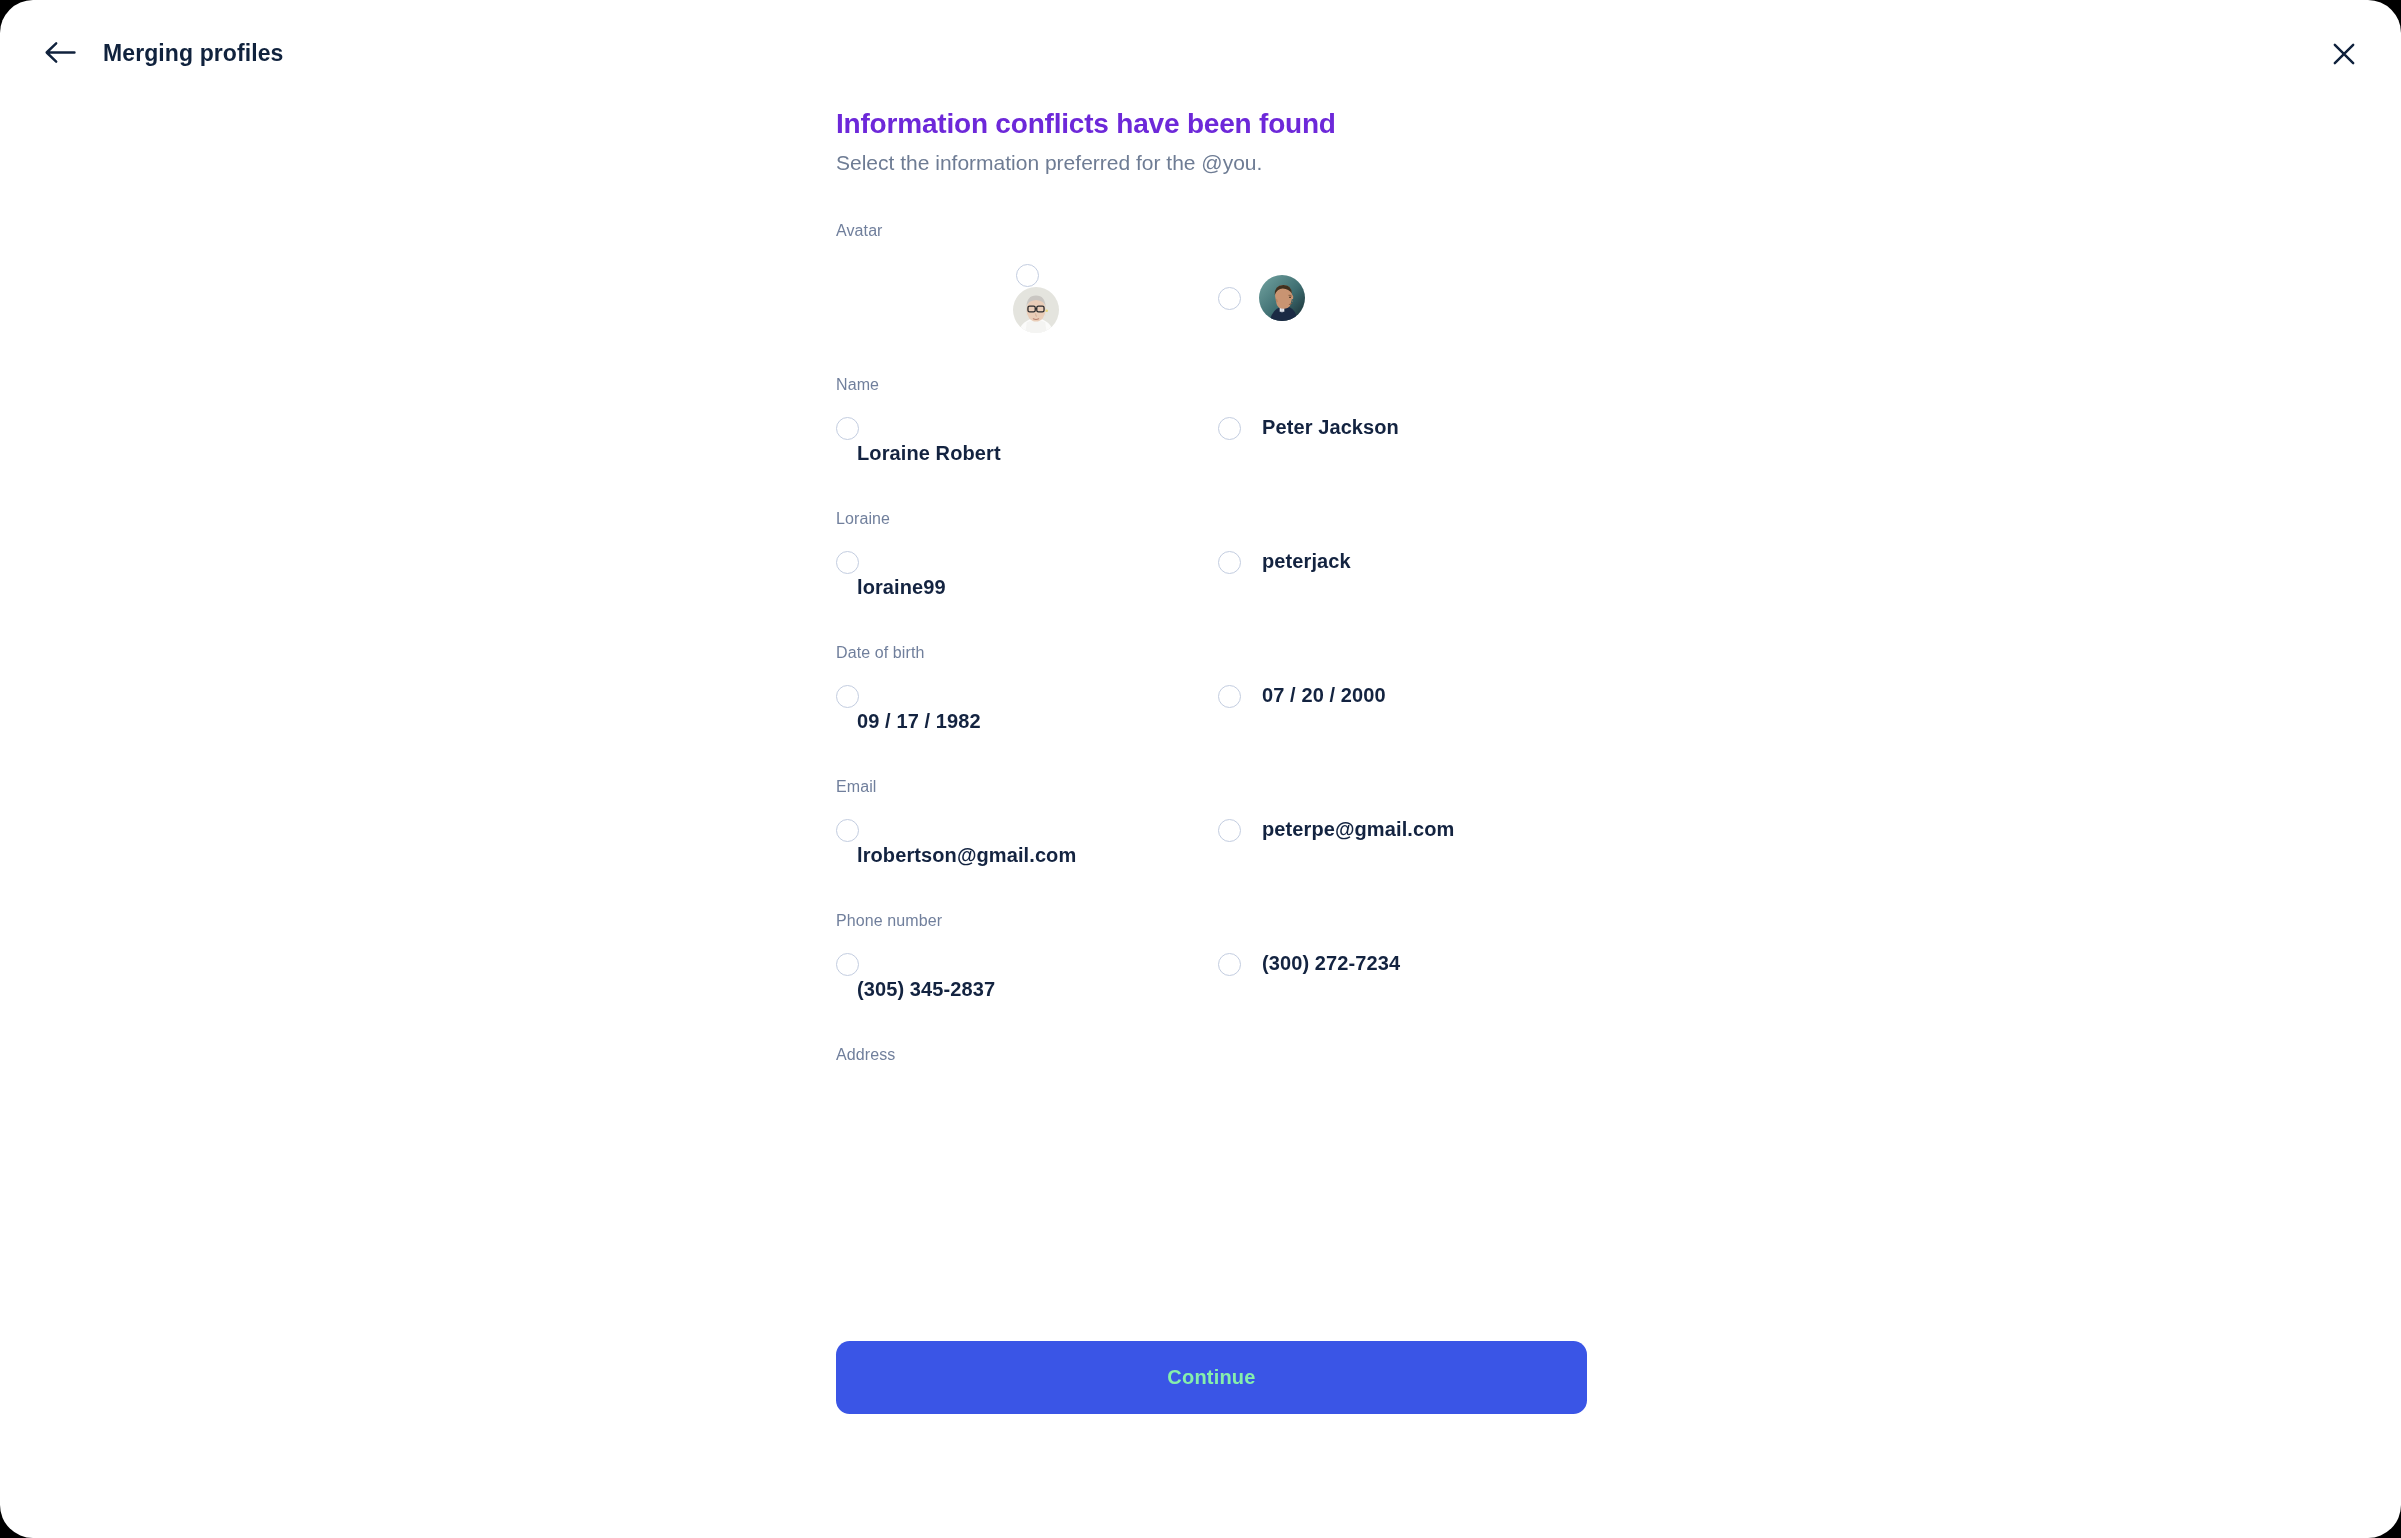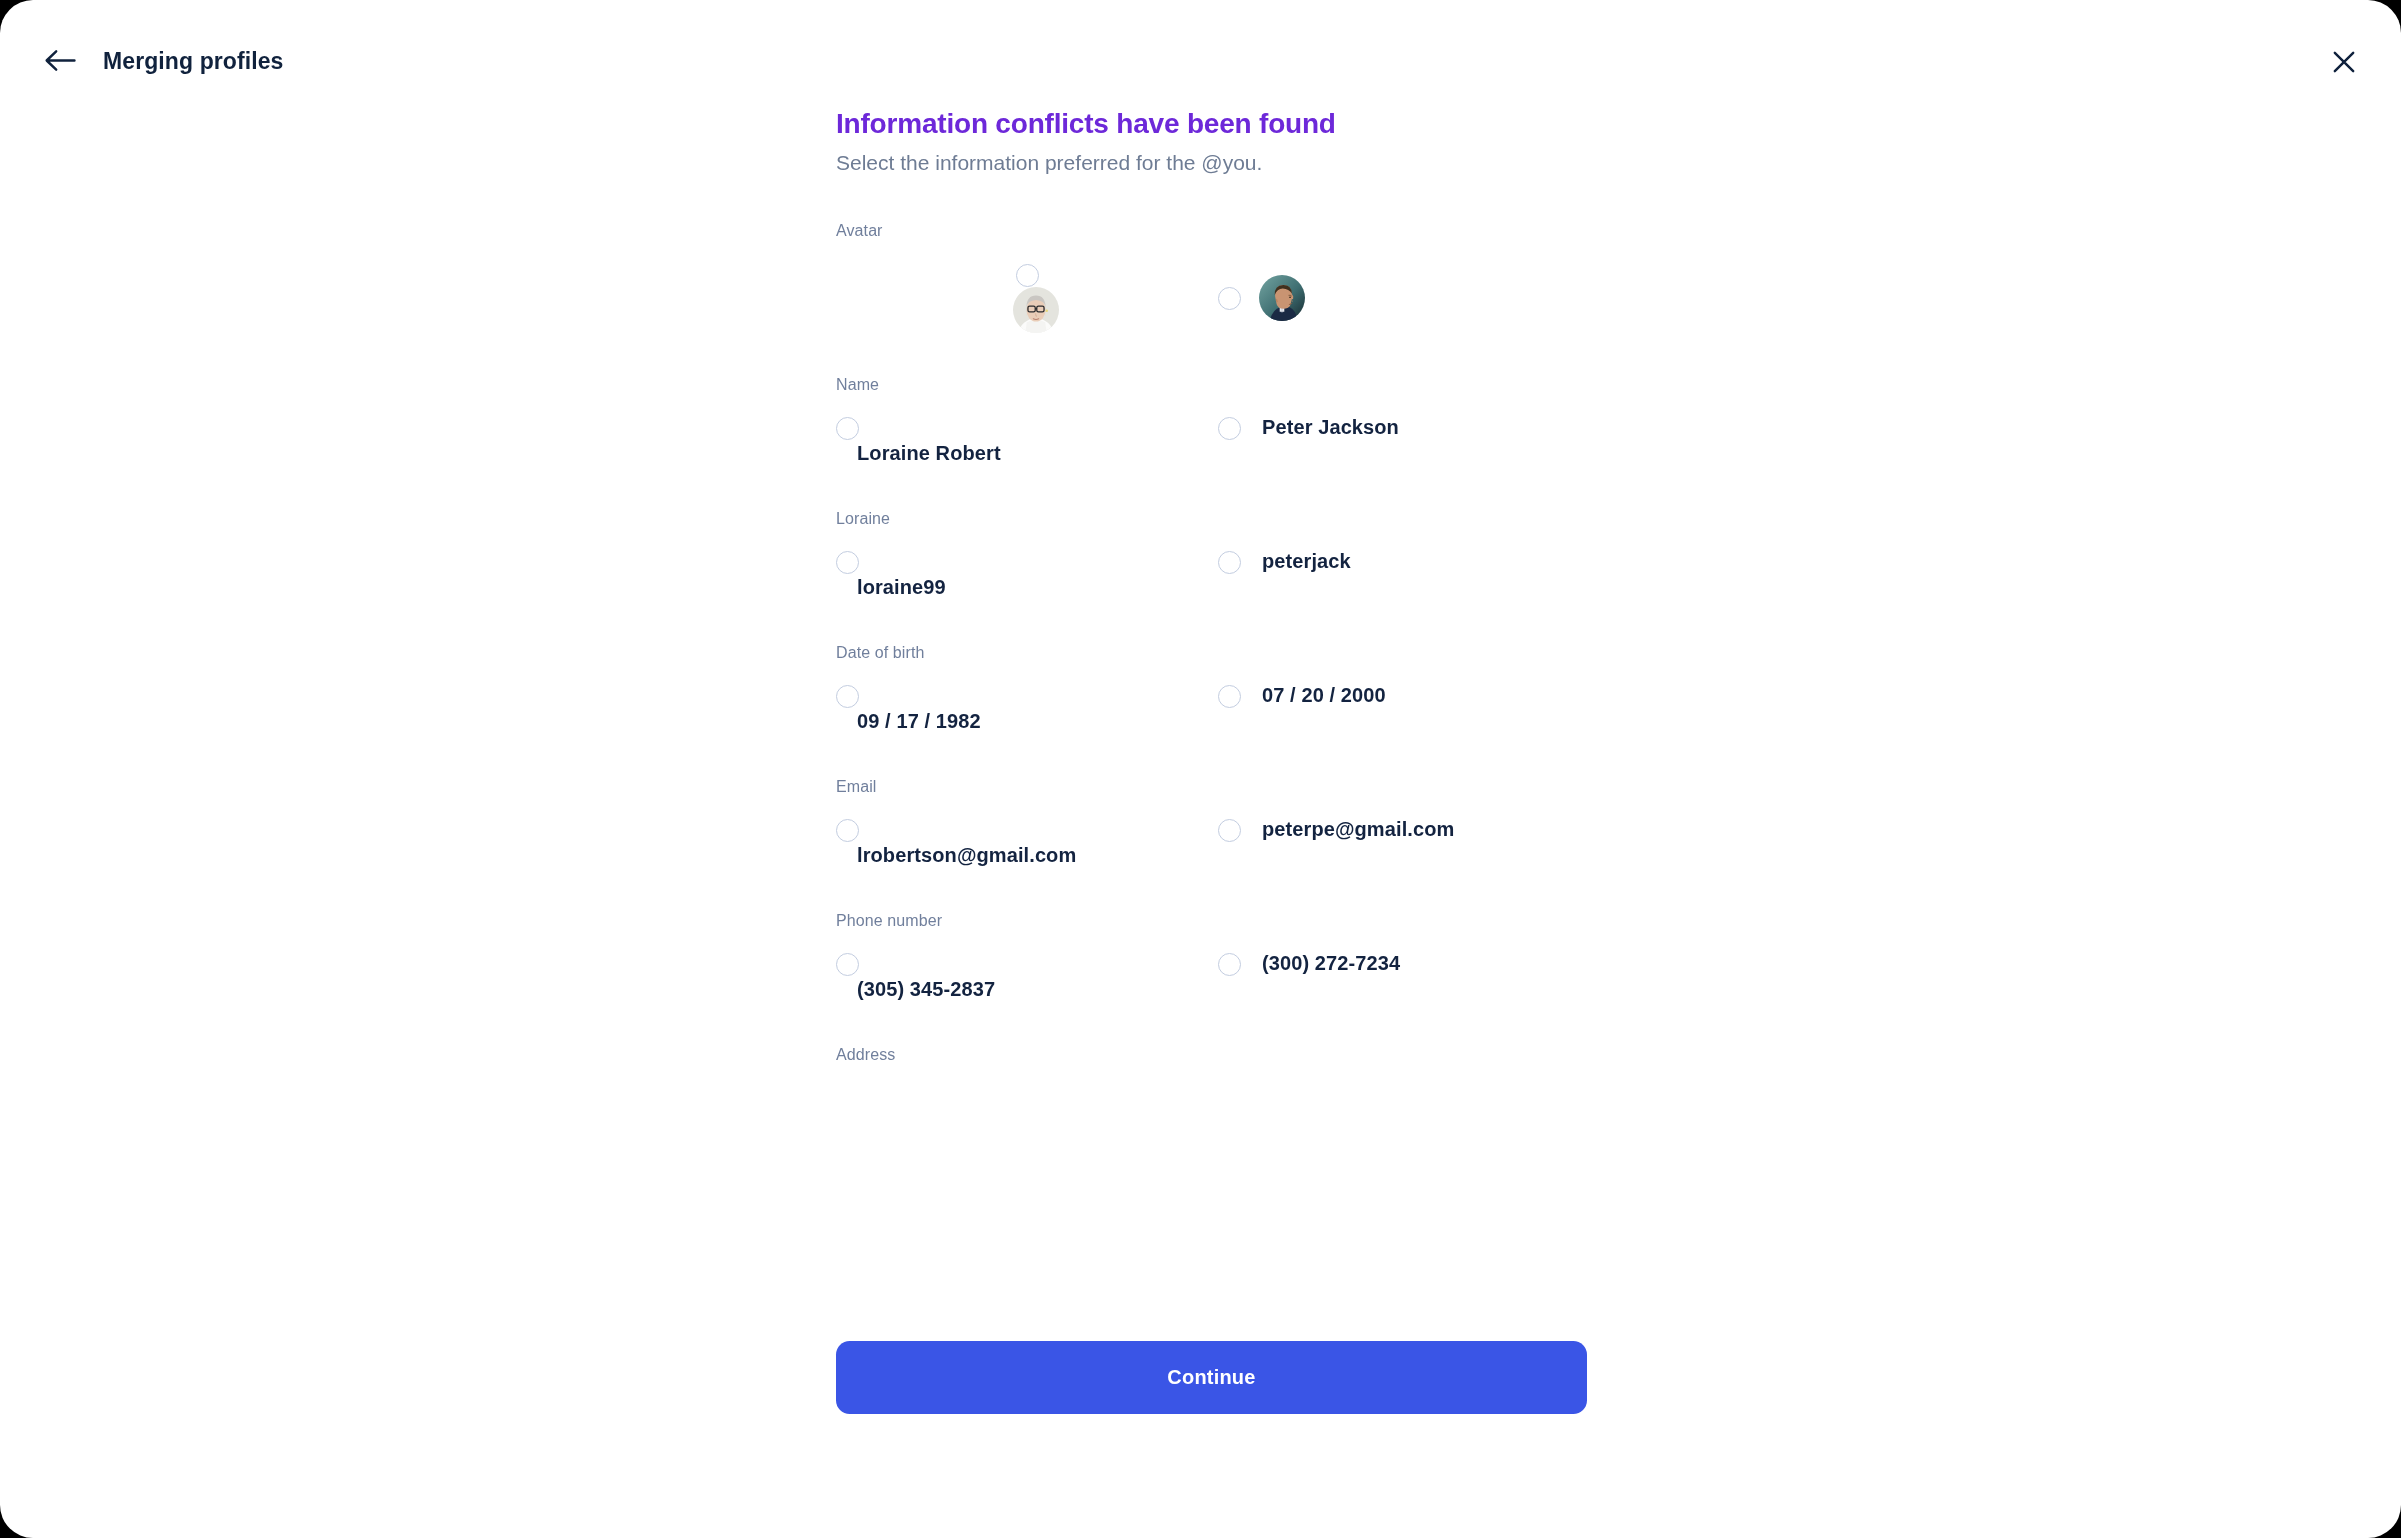--- a/index.html
+++ b/index.html
@@ -16,21 +16,21 @@
     position: absolute;
     inset: 0;
     background: #ffffff;
     border-radius: 33px;
     overflow: hidden;
   }
 
   
   #topbar {
     position: absolute;
-    top: 8px; left: 0; right: 0;
+    top: 0; left: 0; right: 0;
     height: 106px;
     padding-left: 44px;
   }
 
   #back-button {
     position: absolute;
     left: 39px;
     top: 36px;
     width: 42px;
     height: 33px;
@@ -156,21 +156,21 @@
   
   #continue-button {
     position: absolute;
     left: 836px;
     top: 1341px;
     width: 751px;
     height: 73px;
     border: none;
     border-radius: 13.7px;
     background: #3a55e6;
-    color: #ffffff;
+    color: #86efac;
     font-family: "Liberation Sans", sans-serif;
     font-size: 20px;
     font-weight: 700;
     letter-spacing: 0.2px;
     cursor: pointer;
   }
 </style>
 </head>
 <body>
 

